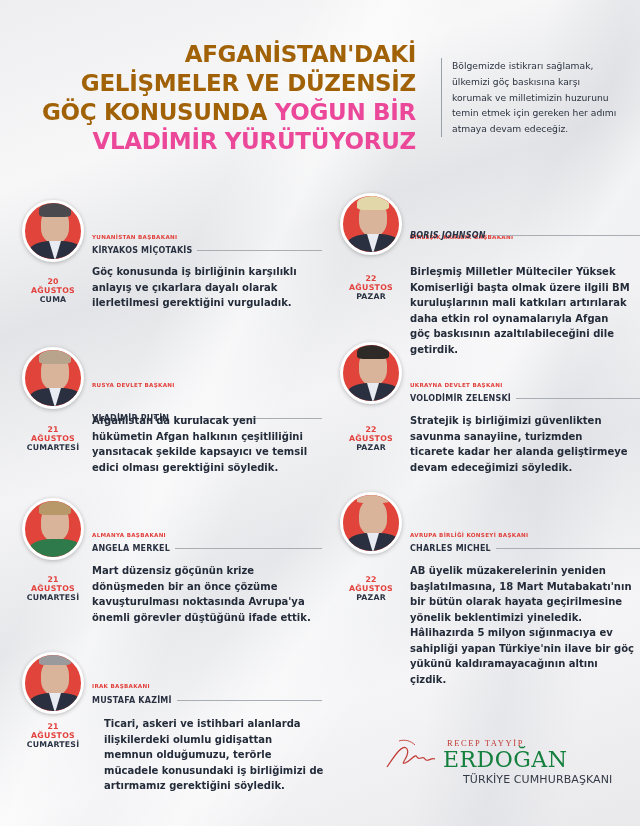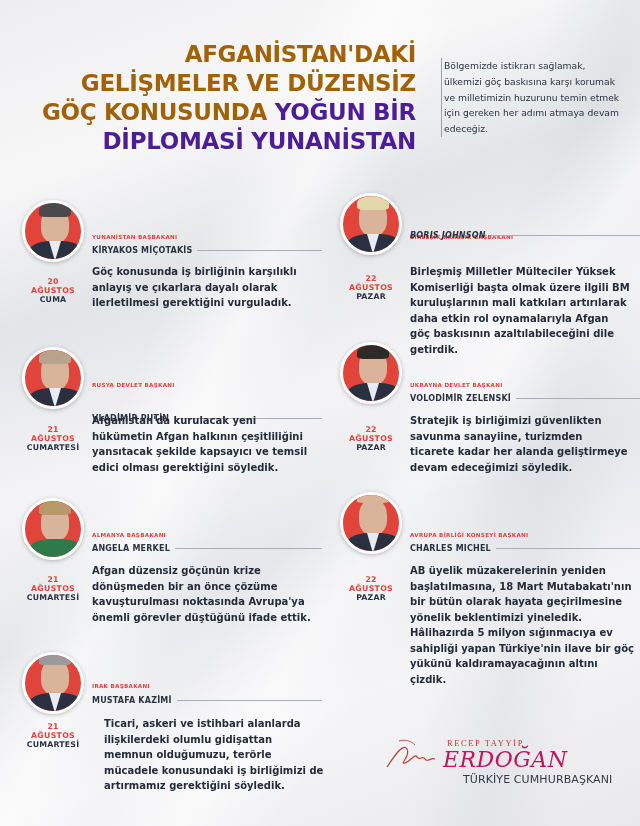--- a/index.html
+++ b/index.html
@@ -19,24 +19,24 @@
     pointer-events: none;
   }
   
   .headline {
     position: absolute; right: 224px; top: 40px; width: 420px;
     text-align: right; font-weight: 800;
     font-family: "DejaVu Sans", sans-serif;
     font-size: 23px; line-height: 29px; letter-spacing: -0.3px;
   }
   .headline .red { color: #a16207; }
-  .headline .dark { color: #4c1d95; }
+  .headline .dark { color: #ec4899; }
   .intro {
     position: absolute; left: 441px; top: 58px; width: 180px;
-    border-left: 1.5px solid #9aa0a8; padding-left: 2px;
+    border-left: 1.5px solid #9aa0a8; padding-left: 10px;
     font-size: 9.2px; line-height: 15.8px; color: #2b3340;
   }
   .avatar {
     position: absolute; width: 62px; height: 62px; border-radius: 50%;
     background: #e0443a; border: 3px solid #ffffff;
     box-shadow: 0 1px 4px rgba(0,0,0,0.25); overflow: hidden;
   }
   .avatar .head {
     position: absolute; left: 16px; top: 4px; width: 28px; height: 36px;
     border-radius: 45% 45% 42% 42%; background: #d9b39a;
@@ -78,37 +78,37 @@
   }
   
   .sig { position: absolute; left: 385px; top: 735px; width: 240px; height: 60px; }
   .sig svg { position: absolute; left: 0; top: 0; }
   .sig .rt {
     position: absolute; left: 62px; top: 3px; font-family: Liberation Serif, serif;
     font-size: 8.5px; letter-spacing: 1.6px; color: #c23a34;
   }
   .sig .ln {
     position: absolute; left: 58px; top: 12px; font-family: "DejaVu Serif", serif;
-    font-size: 22px; letter-spacing: 0.5px; color: #be185d; font-style: italic;
+    font-size: 22px; letter-spacing: 0.5px; color: #15803d;
   }
   .sig .tc {
     position: absolute; left: 78px; top: 38px; font-size: 11px; color: #333a46;
     letter-spacing: 0.1px;
   }
 </style>
 </head>
 <body>
 
 <div class="sheen"></div>
 
 <div class="headline">
   <div><span class="red">AFGANİSTAN'DAKİ</span></div>
   <div><span class="red">GELİŞMELER VE DÜZENSİZ</span></div>
   <div><span class="red">GÖÇ KONUSUNDA</span><span class="dark"> YOĞUN BİR</span></div>
-  <div><span class="dark">DİPLOMASİ YUNANİSTAN</span></div>
+  <div><span class="dark">VLADİMİR YÜRÜTÜYORUZ</span></div>
 </div>
 <div class="intro">Bölgemizde istikrarı sağlamak, ülkemizi göç baskısına karşı korumak ve milletimizin huzurunu temin etmek için gereken her adımı atmaya devam edeceğiz.</div>
 
 <div>
   <div class="avatar" style="left:22px; top:200px;">
     <div class="head"></div>
       <div class="hair" style="background:#4a4a4e;"></div>
     <div class="suit"></div>
       <div class="shirt"></div>
   </div>
@@ -194,21 +194,21 @@
   <div class="date" style="left:22px; top:575px;">
     <span class="d">21</span>
     <span class="m">AĞUSTOS</span>
     <span class="w">CUMARTESİ</span>
   </div>
   <div class="role" style="left:92px; top:532px;">ALMANYA BAŞBAKANI</div>
   <div class="name-row" style="left:92px; top:544px;">
     <span class="name">ANGELA MERKEL</span>
       <span class="rule"></span>
   </div>
-  <div class="body" style="left:92px; top:563px;">Afgan düzensiz göçünün krize dönüşmeden bir an önce çözüme kavuşturulması noktasında Avrupa'ya önemli görevler düştüğünü ifade ettik.</div>
+  <div class="body" style="left:92px; top:563px;">Mart düzensiz göçünün krize dönüşmeden bir an önce çözüme kavuşturulması noktasında Avrupa'ya önemli görevler düştüğünü ifade ettik.</div>
 </div>
 
 <div>
   <div class="avatar" style="left:340px; top:492px;">
     <div class="head"></div>
       <div class="hair" style="background:#d9b39a; height:8px;"></div>
     <div class="suit"></div>
       <div class="shirt"></div>
   </div>
   <div class="date" style="left:340px; top:575px;">

